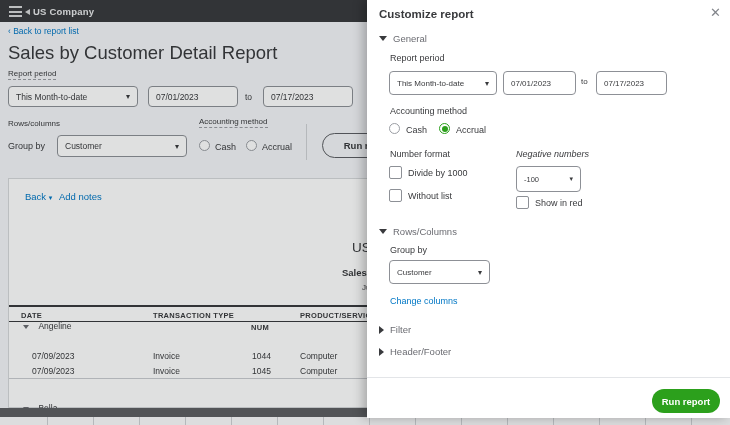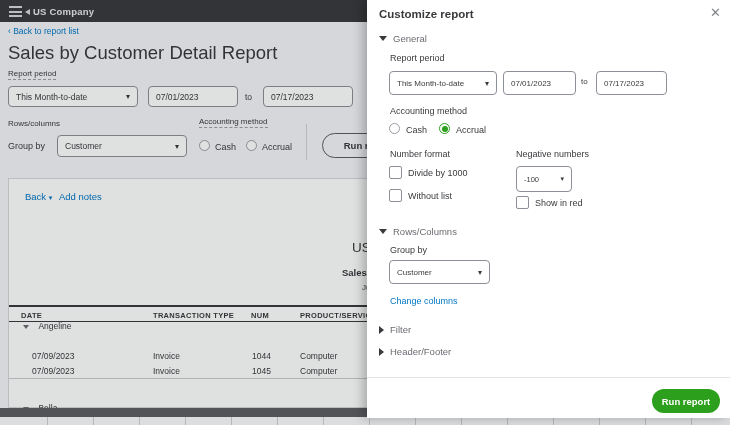--- a/index.html
+++ b/index.html
@@ -117,21 +117,21 @@
     </div>
     <div class="abs sort-link" style="left:50px; top:12px;">Add notes</div>
 
     <div class="abs rpt-company" style="left:343px; top:61px;">US Company</div>
     <div class="abs rpt-title" style="left:333px; top:88px;">Sales by Customer Detail Report</div>
     <div class="abs rpt-range" style="left:353px; top:104px;">July 1-17, 2023</div>
 
     <div class="abs thead" style="left:0px; top:126px; width:720px;">
       <div class="abs th" style="left:12px; top:4px;">DATE</div>
       <div class="abs th" style="left:144px; top:4px;">TRANSACTION TYPE</div>
-      <div class="abs th" style="left:242px; top:4px;">NUM</div>
+      <div class="abs th" style="left:242px; top:16px;">NUM</div>
       <div class="abs th" style="left:291px; top:4px;">PRODUCT/SERVICE</div>
     </div>
 
     <div class="abs" style="left:14px; top:136px;">
       <span class="tri-down"></span>
       <span class="td" style="margin-left:5px;">Angeline</span>
     </div>
 
     <div>
       <div class="abs td" style="left:23px; top:172px;">07/09/2023</div>
@@ -180,26 +180,26 @@
     <input class="abs inputbox" style="left: 229px; top: 71px; width: 71px; height: 24px; font-size: 8px;" value="07/17/2023">
 
     <div class="abs p-lbl" style="left:23px; top:106px;">Accounting method</div>
 
     <div class="abs radio" style="left:22px; top:123px;"></div>
     <div class="abs radio-lbl" style="left:39px; top:125px;">Cash</div>
     <div class="abs radio sel" style="left:72px; top:123px;"></div>
     <div class="abs radio-lbl" style="left:89px; top:125px;">Accrual</div>
 
     <div class="abs p-lbl" style="left:23px; top:149px;">Number format</div>
-    <div class="abs p-lbl" style="left:149px; top:149px;">Negative numbers</div>
+    <div class="abs p-lbl" style="left:149px; top:149px;font-style:italic;">Negative numbers</div>
 
     <div class="abs checkbox" style="left:22px; top:166px;"></div>
     <div class="abs chk-lbl" style="left:41px; top:168px;">Divide by 1000</div>
 
-    <div class="abs p-select" style="left:149px; top:166px; width:56px; height:26px; font-size:7.5px;">
+    <div class="abs p-select" style="left:149px; top:166px; width:65px; height:26px; font-size:7.5px;">
       <span>-100</span>
       <span style="font-size:7px; color:#393a3d;">▾</span>
     </div>
 
     <div class="abs checkbox" style="left:22px; top:189px;"></div>
     <div class="abs chk-lbl" style="left:41px; top:191px;">Without list</div>
 
     <div class="abs checkbox" style="left:149px; top:196px;"></div>
     <div class="abs chk-lbl" style="left:168px; top:198px;">Show in red</div>
 

